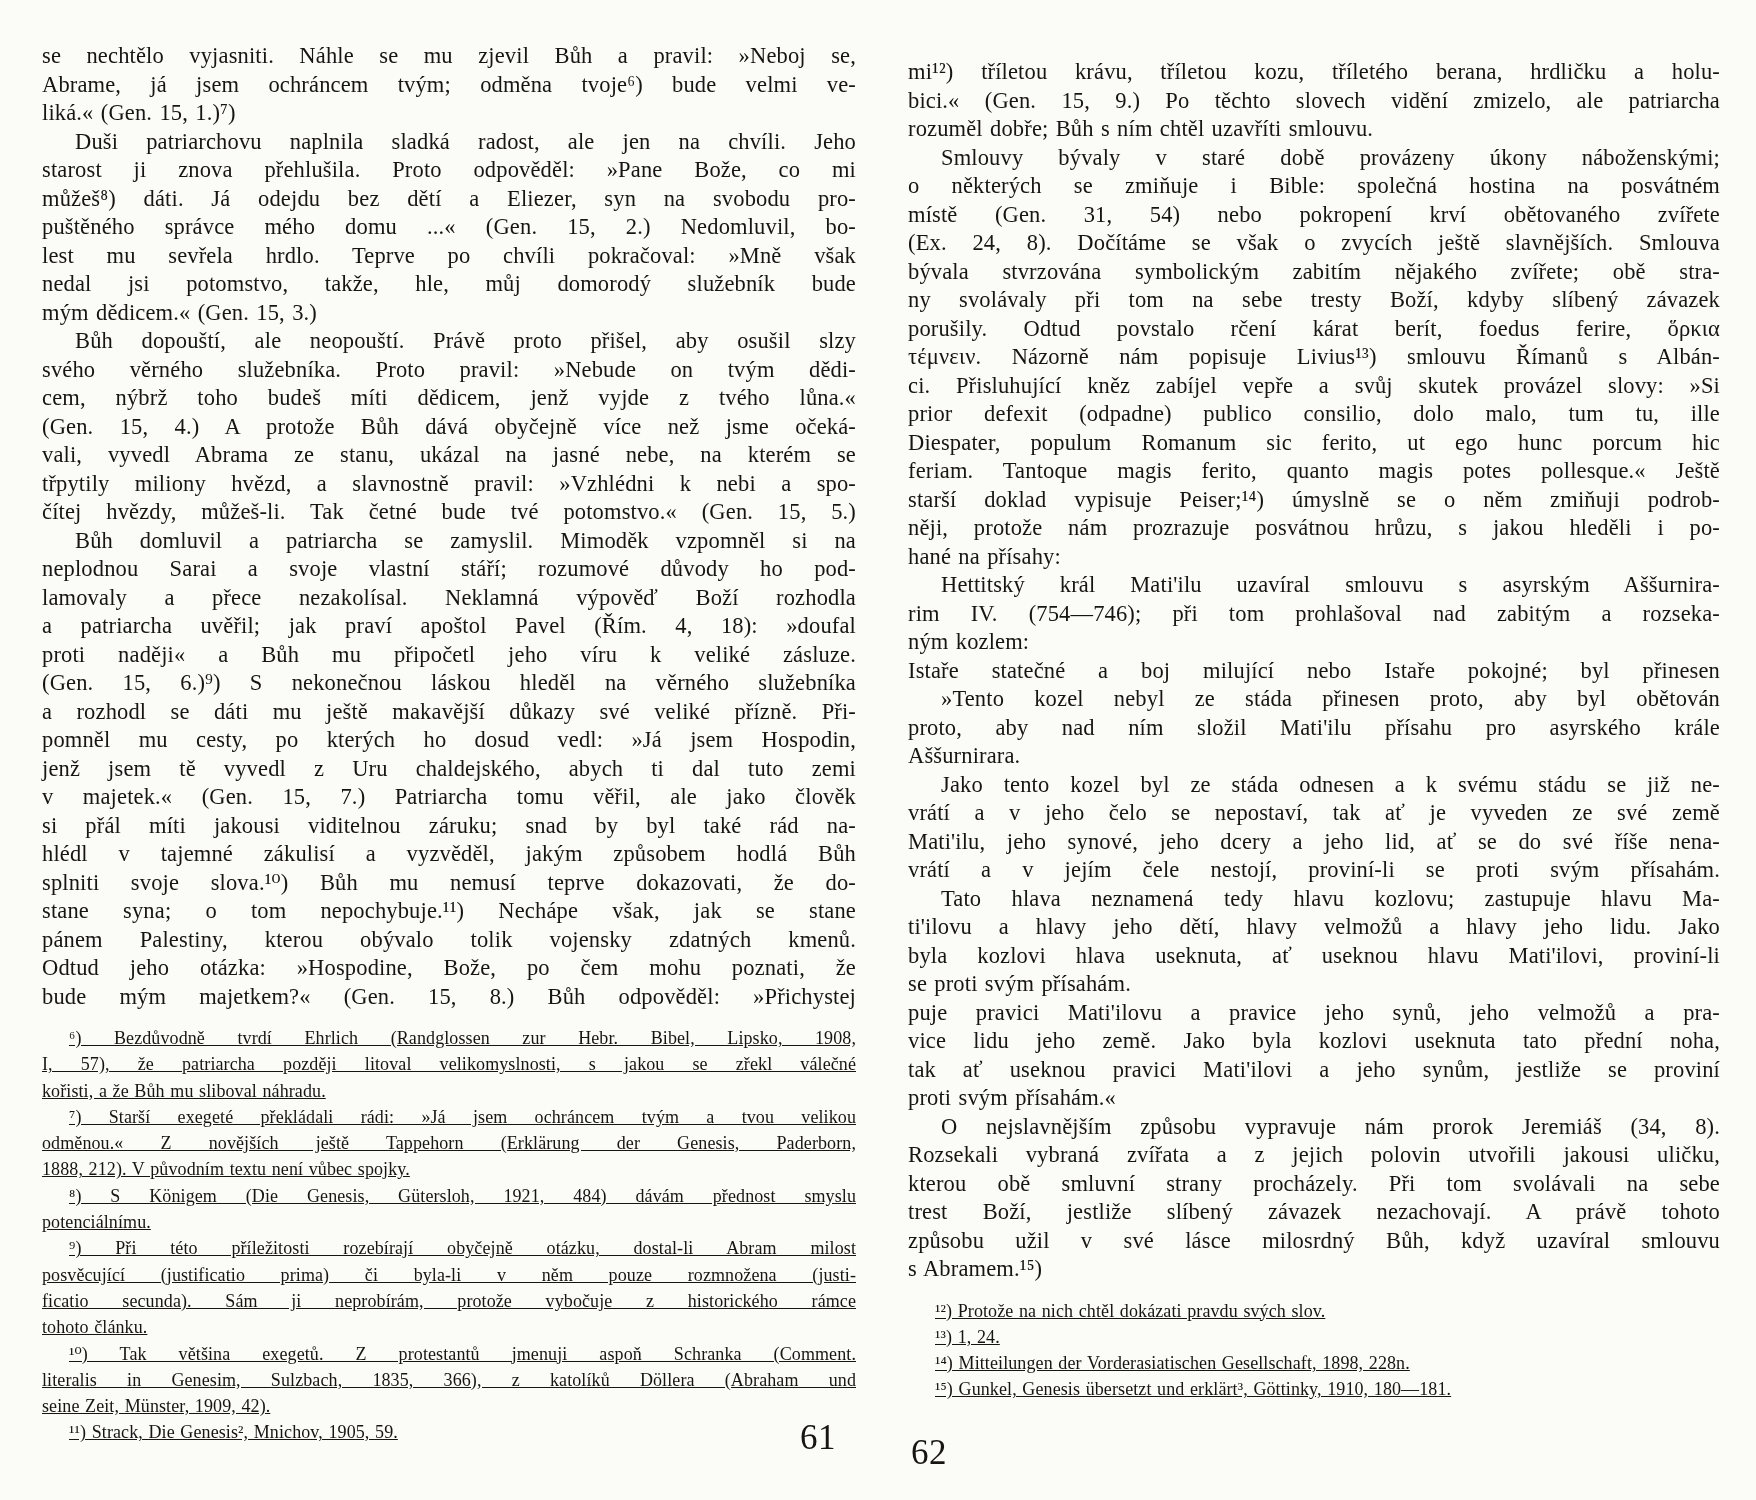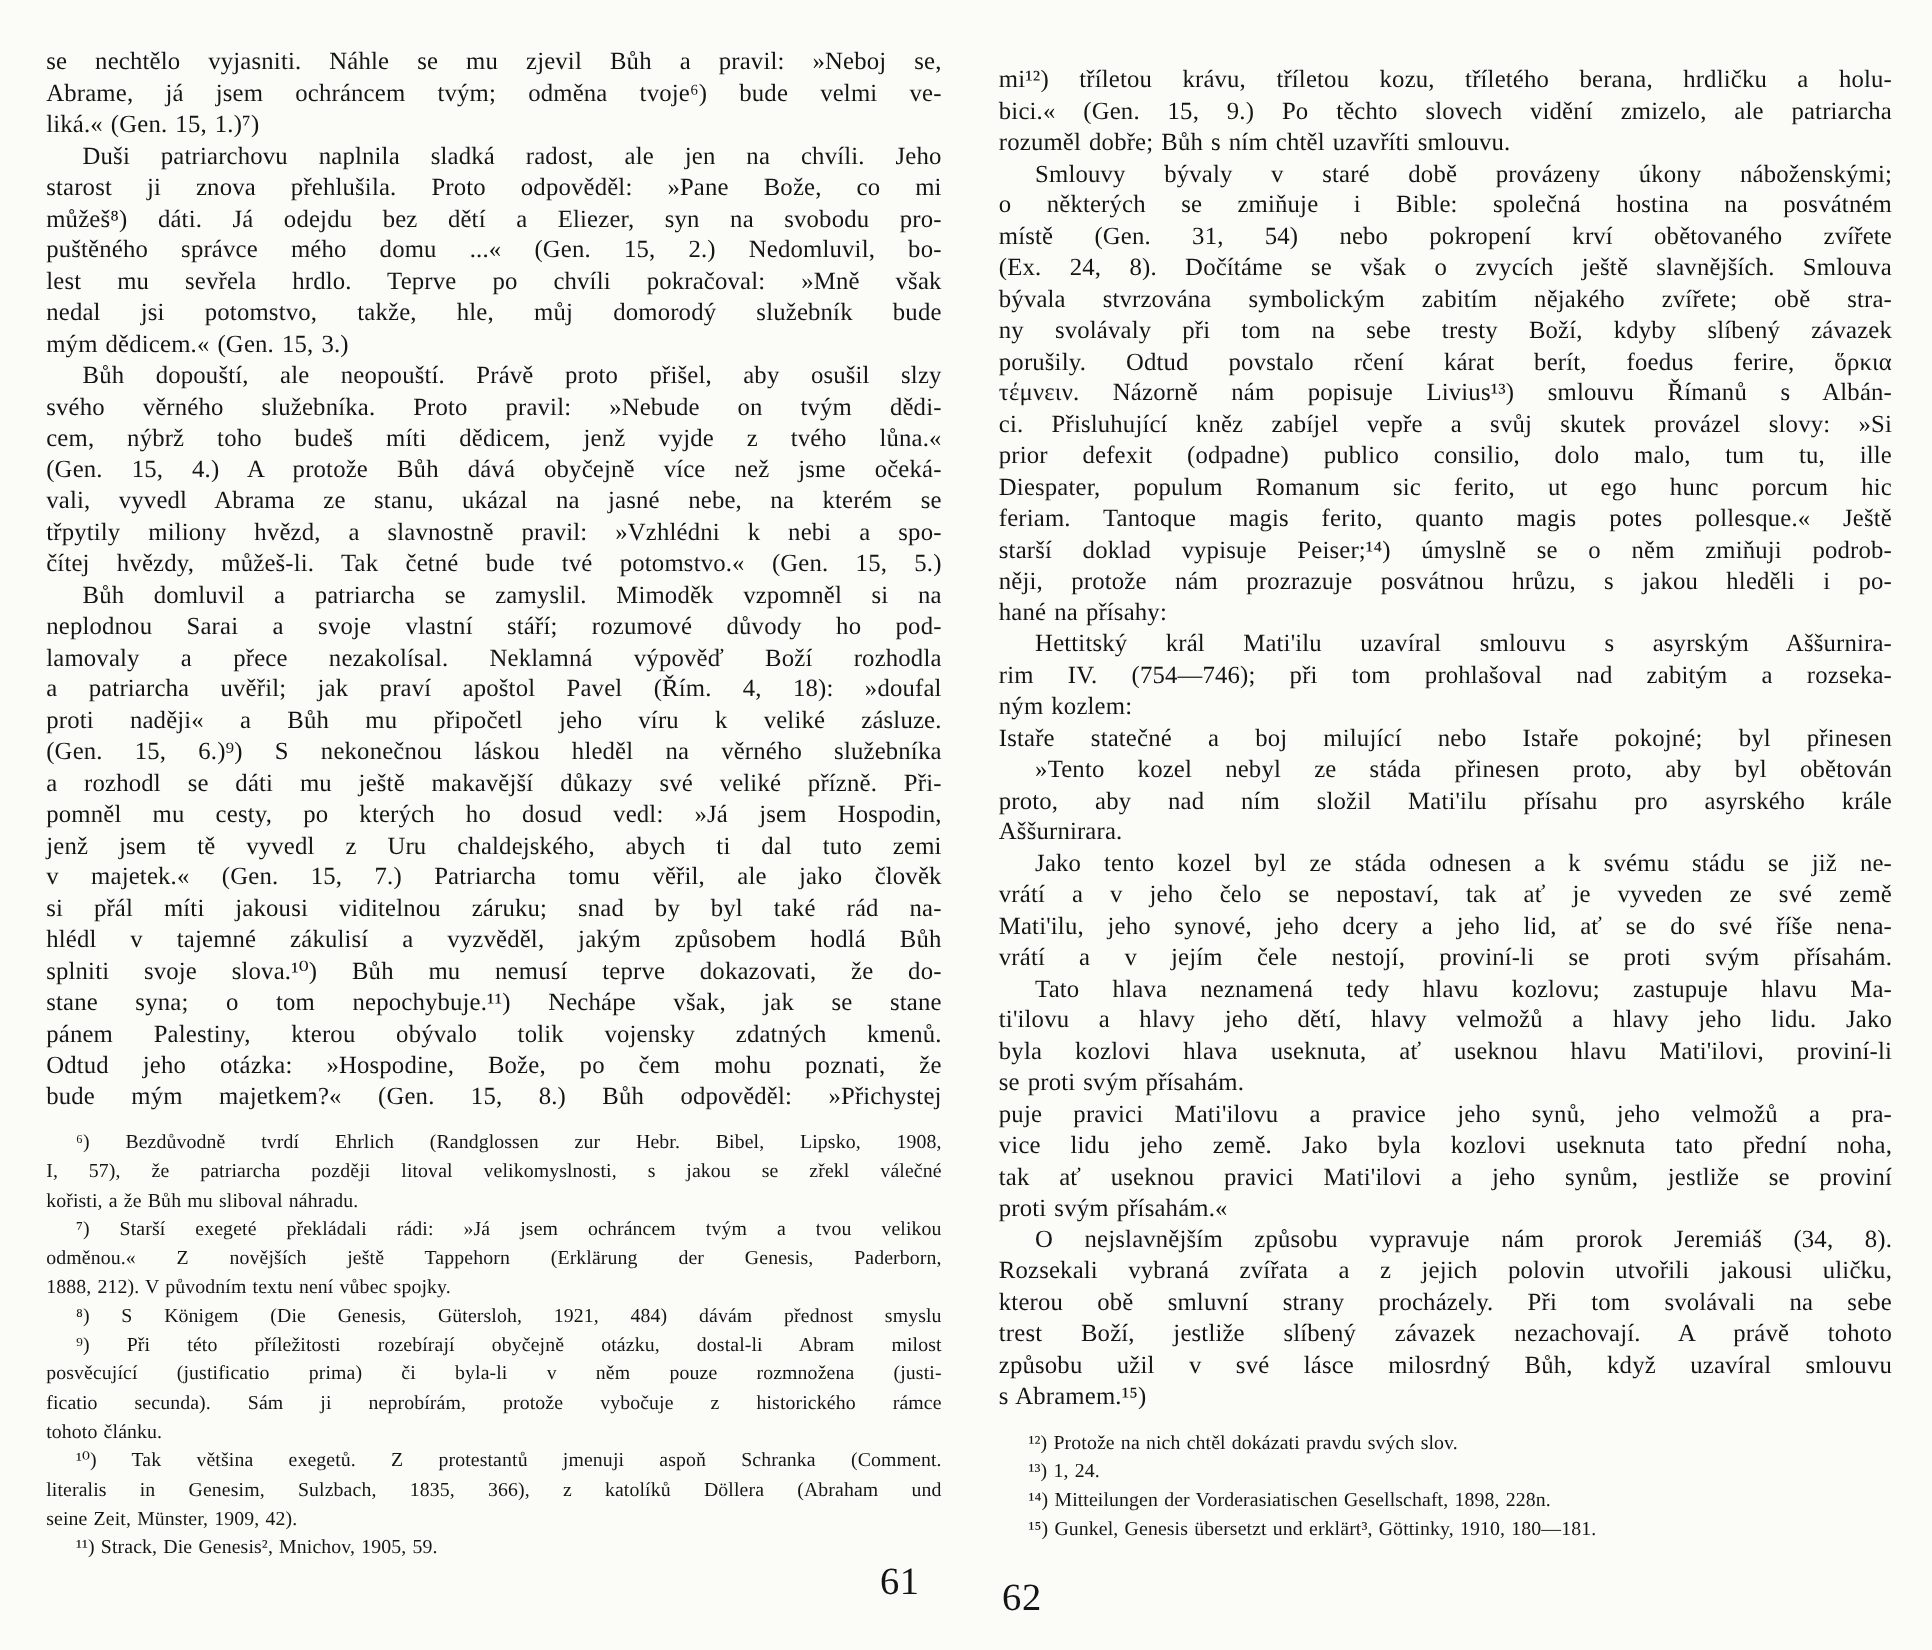--- a/index.html
+++ b/index.html
@@ -27,21 +27,21 @@
     letter-spacing: 0.15px;
     word-spacing: 1.5px;
     text-align: justify;
     text-align-last: justify;
     white-space: normal;
   }
   .line.last { text-align-last: left; }
   .line.justlast { text-align-last: justify; }
   .main .line.indent { text-indent: 33px; }
 
-  .footnotes { margin-top: 14px; }
+  .footnotes { margin-top: 14px; text-decoration: underline; }
   .footnotes .line {
     font-size: 18px;
     line-height: 26.3px;
     letter-spacing: 0.1px;
     word-spacing: 1px;
     text-align: justify;
     text-align-last: justify;
   }
   .footnotes .line.last { text-align-last: left; }
   .footnotes .line.indent { text-indent: 27px; }
@@ -95,20 +95,21 @@
       <div class="line justlast">bude mým majetkem?« (Gen. 15, 8.) Bůh odpověděl: »Přichystej</div>
     </div>
   <div class="footnotes">
       <div class="line indent">⁶) Bezdůvodně tvrdí Ehrlich (Randglossen zur Hebr. Bibel, Lipsko, 1908,</div>
       <div class="line">I, 57), že patriarcha později litoval velikomyslnosti, s jakou se zřekl válečné</div>
       <div class="line last">kořisti, a že Bůh mu sliboval náhradu.</div>
       <div class="line indent">⁷) Starší exegeté překládali rádi: »Já jsem ochráncem tvým a tvou velikou</div>
       <div class="line">odměnou.« Z novějších ještě Tappehorn (Erklärung der Genesis, Paderborn,</div>
       <div class="line last">1888, 212). V původním textu není vůbec spojky.</div>
       <div class="line indent">⁸) S Königem (Die Genesis, Gütersloh, 1921, 484) dávám přednost smyslu</div>
+      <div class="line last">potenciálnímu.</div>
       <div class="line indent">⁹) Při této příležitosti rozebírají obyčejně otázku, dostal-li Abram milost</div>
       <div class="line">posvěcující (justificatio prima) či byla-li v něm pouze rozmnožena (justi-</div>
       <div class="line">ficatio secunda). Sám ji neprobírám, protože vybočuje z historického rámce</div>
       <div class="line last">tohoto článku.</div>
       <div class="line indent">¹⁰) Tak většina exegetů. Z protestantů jmenuji aspoň Schranka (Comment.</div>
       <div class="line">literalis in Genesim, Sulzbach, 1835, 366), z katolíků Döllera (Abraham und</div>
       <div class="line last">seine Zeit, Münster, 1909, 42).</div>
       <div class="line indent last">¹¹) Strack, Die Genesis², Mnichov, 1905, 59.</div>
     </div>
 </div>

